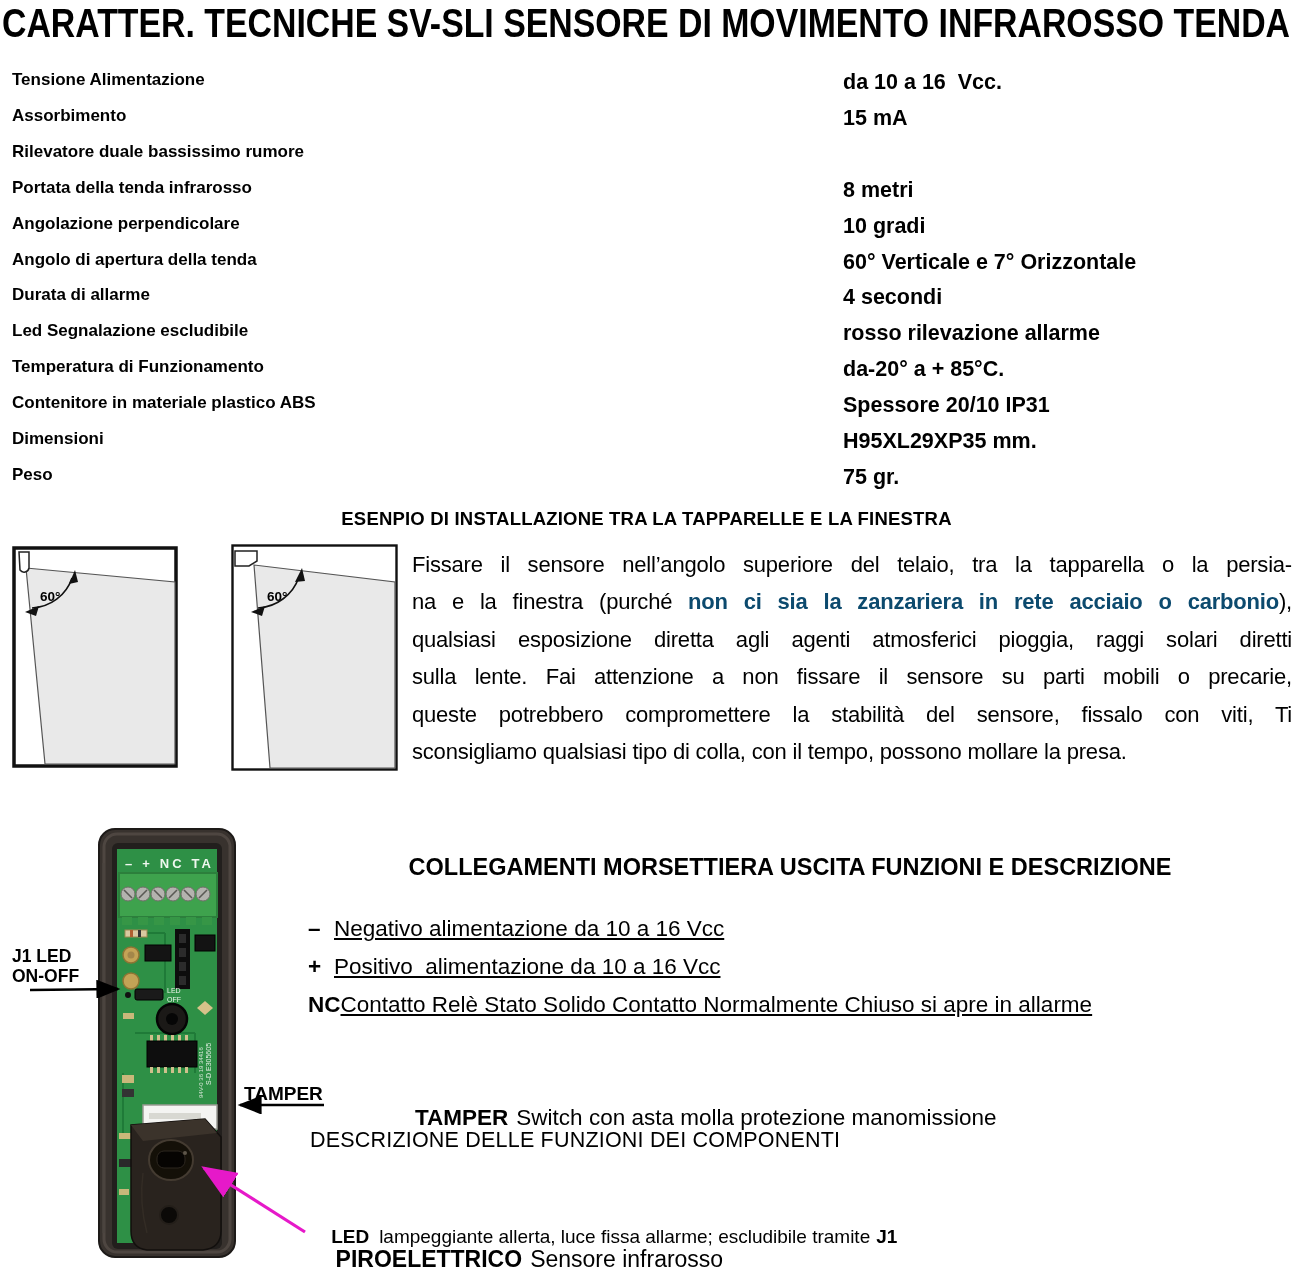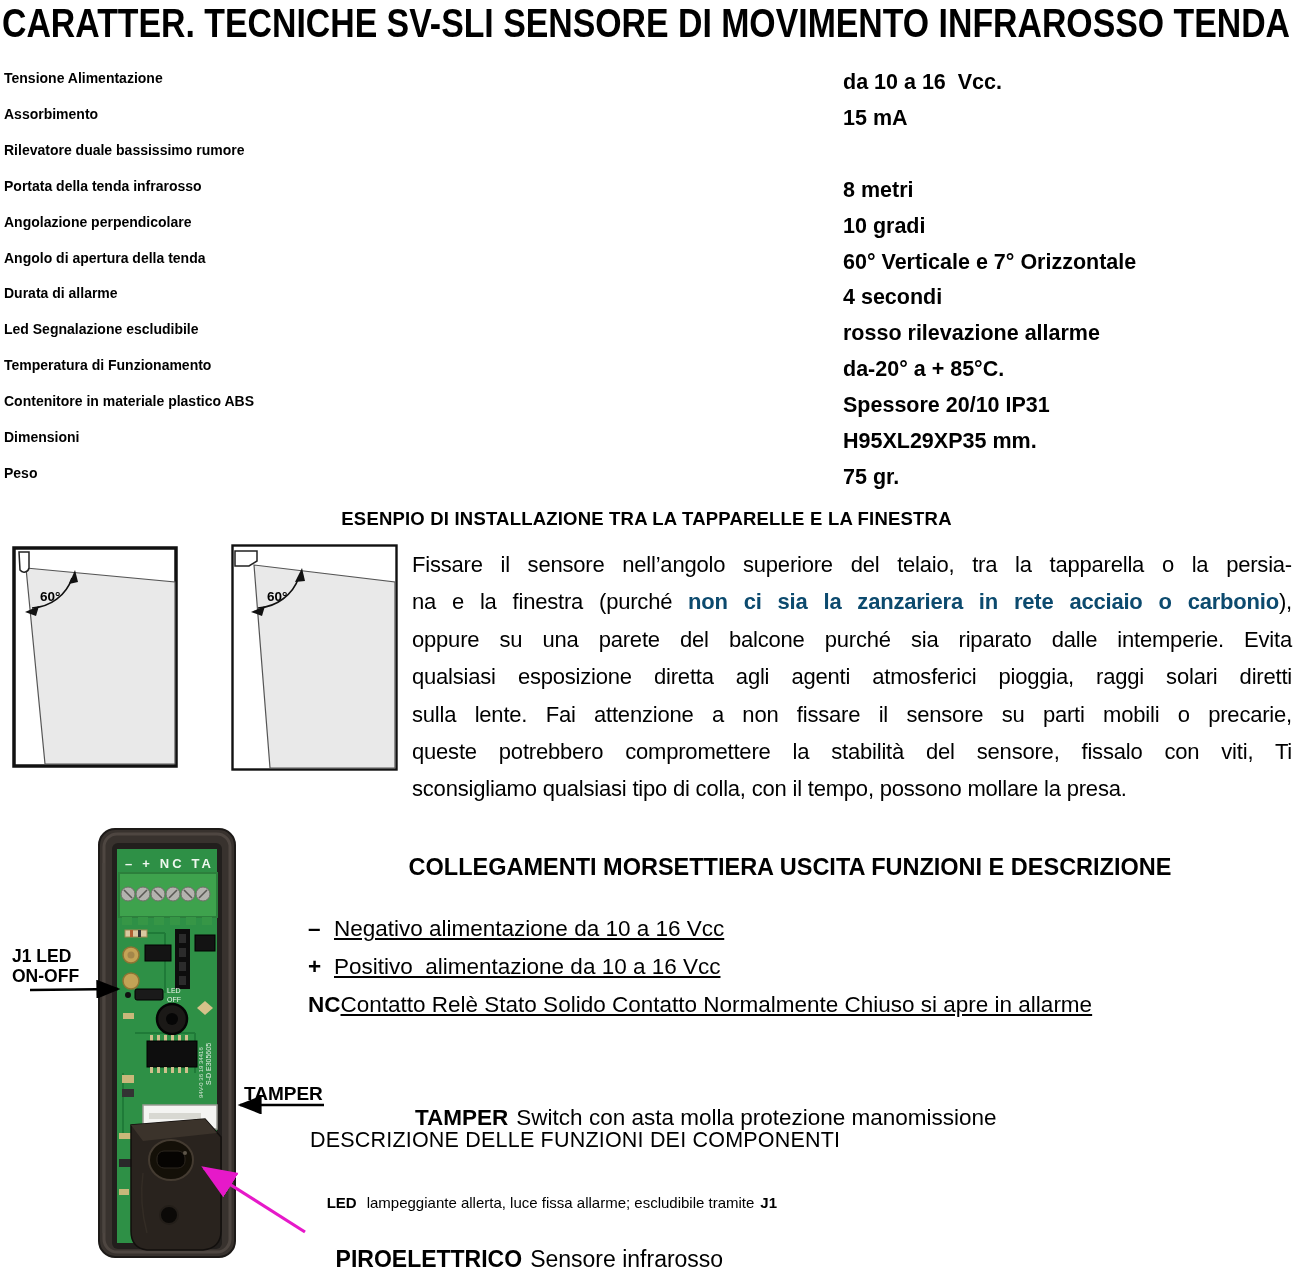--- a/index.html
+++ b/index.html
@@ -4,21 +4,21 @@
 <style>
   html,body{margin:0;padding:0;background:#fff;}
   .page{position:relative;width:1293px;height:1285px;background:#ffffff;
         font-family:"Liberation Sans",sans-serif;color:#000;overflow:hidden;}
   .abs{position:absolute;}
   svg text{font-family:"Liberation Sans",sans-serif;}
 
   
   .specs{position:absolute;left:0;top:70px;width:1293px;}
   .spec-row{position:relative;height:35.92px;}
-  .spec-label{position:absolute;left:4px;top:0;font-weight:bold;font-size:14px;white-space:pre;}
+  .spec-label{position:absolute;left:12px;top:0;font-weight:bold;font-size:17px;white-space:pre;}
   .spec-value{position:absolute;left:843px;top:0;font-weight:bold;font-size:21.5px;white-space:pre;}
 
   
   .inst-heading{position:absolute;left:0;top:508px;width:1293px;text-align:center;
                 font-weight:bold;font-size:18.5px;letter-spacing:0.2px;}
   .para{position:absolute;left:412px;top:546px;width:880px;}
   .para-line{font-size:22px;line-height:37.4px;height:37.4px;letter-spacing:-0.2px;
              text-align:justify;text-align-last:justify;white-space:normal;}
   .para-line.last{text-align-last:left;}
   .blue{color:#0c4a6e;font-weight:bold;}
@@ -29,21 +29,21 @@
 
   
   .conn-heading{position:absolute;left:290px;top:854px;width:1000px;text-align:center;
                 font-weight:bold;font-size:23.5px;}
   .conn-items{position:absolute;left:308px;top:916px;width:980px;text-decoration:underline;}
   .conn-item{height:38px;font-size:22.5px;white-space:pre;}
   .conn-item b{display:inline-block;min-width:26px;}
   .tamper-line{position:absolute;left:390px;top:1079px;font-size:22.5px;white-space:pre;}
   .tamper-line b{margin-right:8px;}
   .func-heading{position:absolute;left:310px;top:1128px;font-size:21.5px;letter-spacing:0.2px;}
-  .led-line{position:absolute;left:310px;top:1177px;font-size:15px;white-space:pre;}
+  .led-line{position:absolute;left:310px;top:1204px;font-size:19px;white-space:pre;}
   .led-line b.k{margin-right:10px;}
   .led-line b.k2{margin-left:6px;}
   .pyro-line{position:absolute;left:310px;top:1219px;font-size:23px;white-space:pre;}
   .pyro-line b{margin-right:8px;}
 </style>
 </head>
 <body>
 
 <div class="page">
 
@@ -119,21 +119,20 @@
     <path d="M4,7 h22 v10 l-8,5 h-14 z" fill="#fff" stroke="#222" stroke-width="1.5"></path>
     <path d="M68,33 A46 46 0 0 1 27,64" fill="none" stroke="#111" stroke-width="1.6"></path>
     <polygon points="71,24 64,38 74,37" fill="#111"></polygon>
     <polygon points="20,68 34,62 31,72" fill="#111"></polygon>
     <text x="36" y="57" font-size="13.5" font-weight="bold" fill="#000">60°</text>
   </svg>
 
   <div class="para">
     <div class="para-line">Fissare il sensore nell’angolo superiore del telaio, tra la tapparella o la persia-</div>
     <div class="para-line"><span>na e la finestra (purché </span><span class="blue">non ci sia la zanzariera in rete acciaio o carbonio</span><span>),</span></div>
-    <div class="para-line">oppure su una parete del balcone purché sia riparato dalle intemperie. Evita</div>
     <div class="para-line">qualsiasi esposizione diretta agli agenti atmosferici pioggia, raggi solari diretti</div>
     <div class="para-line">sulla lente. Fai attenzione a non fissare il sensore su parti mobili o precarie,</div>
     <div class="para-line">queste potrebbero compromettere la stabilità del sensore, fissalo con viti, Ti</div>
     <div class="para-line last">sconsigliamo qualsiasi tipo di colla, con il tempo, possono mollare la presa.</div>
   </div>
 
   <svg class="abs" style="left:95px;top:823px" width="150" height="448" viewBox="0 0 150 448">
     <rect x="4" y="6" width="136" height="428" rx="16" fill="#38322e" stroke="#1d1a18" stroke-width="2"></rect>
     <rect x="9" y="11" width="126" height="418" rx="13" fill="none" stroke="#554e48" stroke-width="3" opacity="0.75"></rect>
     <rect x="17" y="20" width="110" height="406" rx="6" fill="#221f1d"></rect>

